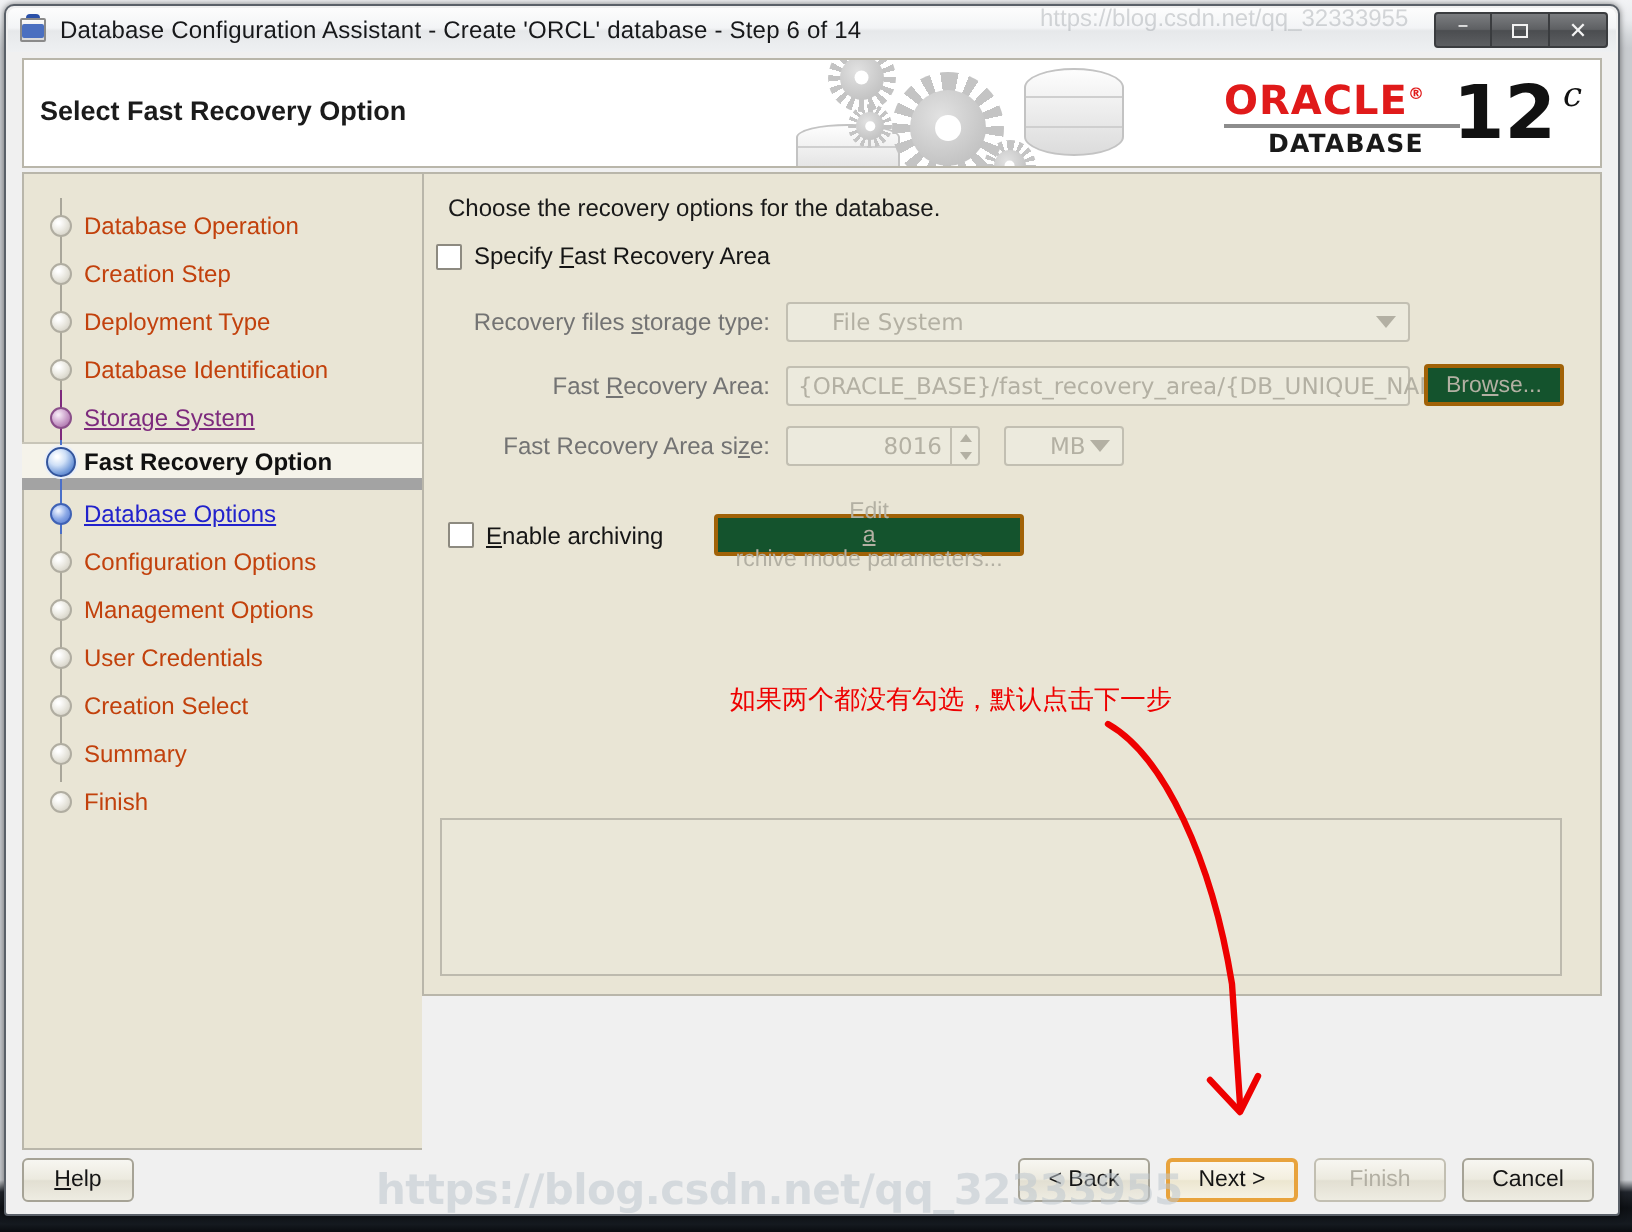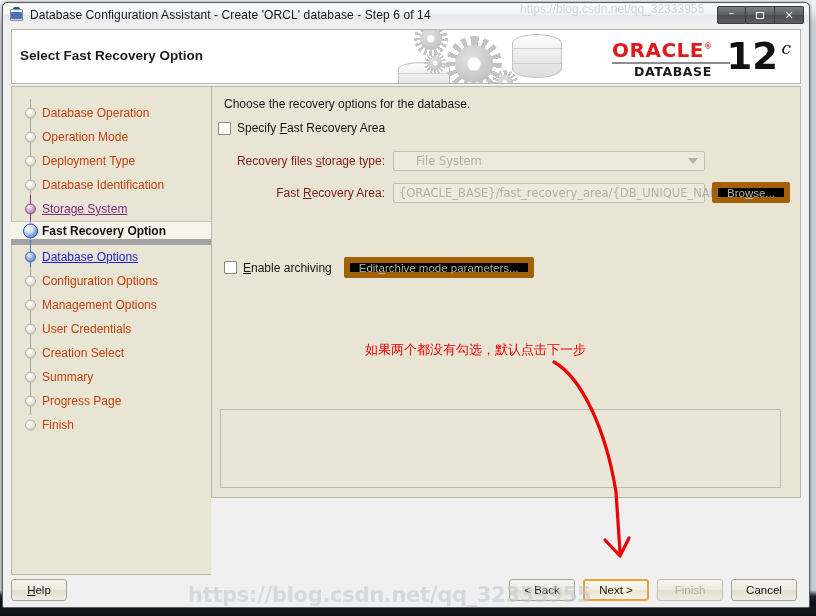--- a/index.html
+++ b/index.html
@@ -218,40 +218,40 @@
   .cbox {
     width: 13px; height: 13px; background: #ffffff;
     border: 1px solid #8d8a80; border-radius: 1px;
     flex: 0 0 auto;
   }
   .cb-label { margin-left: 6px; font-size: 12px; color: #151515; }
   u { text-decoration: underline; }
   
   .field-row { position: absolute; display: flex; align-items: center; }
   .field-label {
-    font-size: 12px; color: #7f1d1d;
+    font-size: 12px; color: #737373;
     width: 175px; text-align: right; padding-right: 8px;
   }
   .dis-input {
     height: 20px; background: #eceadd;
     border: 1px solid #c2bfb2; border-radius: 2px;
     font-size: 11.5px; color: #b3b0a3;
     display: flex; align-items: center; padding: 0 5px;
     font-family: "DejaVu Sans", sans-serif;
   }
   .dis-combo { position: relative; padding-right: 20px; padding-left: 22px; }
   .arrow-dn {
     position: absolute; right: 6px; top: 50%; transform: translateY(-50%);
     width: 0; height: 0;
     border-left: 5px solid transparent; border-right: 5px solid transparent;
     border-top: 6px solid #b3b0a3;
   }
   .dis-btn {
-    height: 21px; background: #000000;
-    border: 6px solid #a16207; border-radius: 2px;
+    height: 21px; background: #14532d;
+    border: 2px solid #a16207; border-radius: 2px;
     font-size: 11.5px; color: #b3b0a3;
     display: flex; align-items: center; justify-content: center;
     padding: 0 9px;
   }
   .spin-wrap { display: flex; align-items: stretch; }
   .spin-val {
     width: 82px; justify-content: flex-end; border-right: none;
     border-radius: 2px 0 0 2px; padding-right: 4px;
   }
   .spin-btns {
@@ -384,21 +384,21 @@
 
         <div class="step">
           <div class="connector"></div>
           <div class="bullet"></div>
           <div class="label">Database Operation</div>
         </div>
 
         <div class="step">
           <div class="connector"></div>
           <div class="bullet"></div>
-          <div class="label">Operation Mode</div>
+          <div class="label">Creation Step</div>
         </div>
 
         <div class="step">
           <div class="connector"></div>
           <div class="bullet"></div>
           <div class="label">Deployment Type</div>
         </div>
 
         <div class="step">
           <div class="connector"></div>
@@ -447,25 +447,20 @@
           <div class="bullet"></div>
           <div class="label">Creation Select</div>
         </div>
 
         <div class="step">
           <div class="connector"></div>
           <div class="bullet"></div>
           <div class="label">Summary</div>
         </div>
 
-        <div class="step">
-          <div class="connector"></div>
-          <div class="bullet"></div>
-          <div class="label">Progress Page</div>
-        </div>
 
         <div class="step">
           <div class="bullet"></div>
           <div class="label">Finish</div>
         </div>
       </div>
 
       <div class="content">
 
         <div class="hint">Choose the recovery options for the database.</div>
@@ -488,25 +483,43 @@
           <div class="dis-input" style="width:312px;">
             <span>{ORACLE_BASE}/fast_recovery_area/{DB_UNIQUE_NAME}</span>
           </div>
           <div class="dis-btn" style="margin-left:7px;">
               <span>Bro</span>
               <u>w</u>
               <span>se...</span>
             </div>
         </div>
 
+        <div class="field-row" style="left:6px; top:126px;">
+          <div class="field-label"><span>Fast Recovery Area si</span><u>z</u><span>e:</span></div>
+          <div class="spin-wrap">
+            <div class="dis-input spin-val">8016</div>
+            <div class="spin-btns">
+              <div>
+                  <span class="up"></span>
+                </div>
+              <div>
+                  <span class="dn"></span>
+                </div>
+            </div>
+          </div>
+          <div class="dis-input dis-combo" style="width:60px; margin-left:12px;">
+            <span>MB</span>
+            <span class="arrow-dn"></span>
+          </div>
+        </div>
 
         <div class="cb-row" style="left:12px; top:170px;">
           <div class="cbox"></div>
           <div class="cb-label"><u>E</u><span>nable archiving</span></div>
-          <div class="dis-btn" style="margin-left:12px;">
+          <div class="dis-btn" style="margin-left:25px;flex-direction:column;">
               <span>Edit </span>
               <u>a</u>
               <span>rchive mode parameters...</span>
             </div>
         </div>
 
         <div class="msg-panel"></div>
       </div>
     </div>
 

